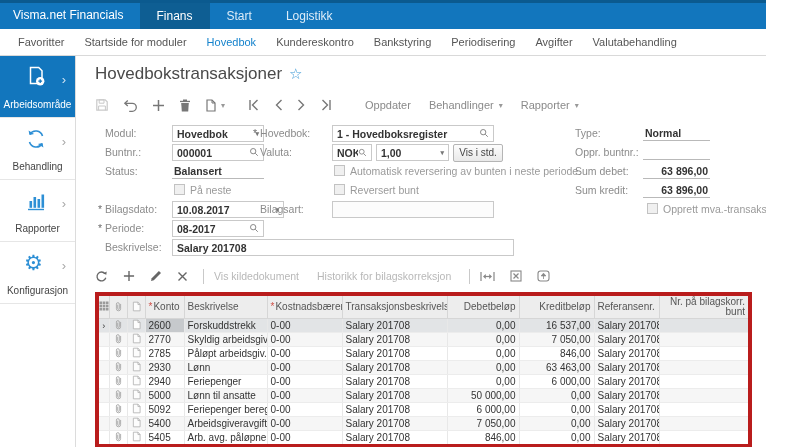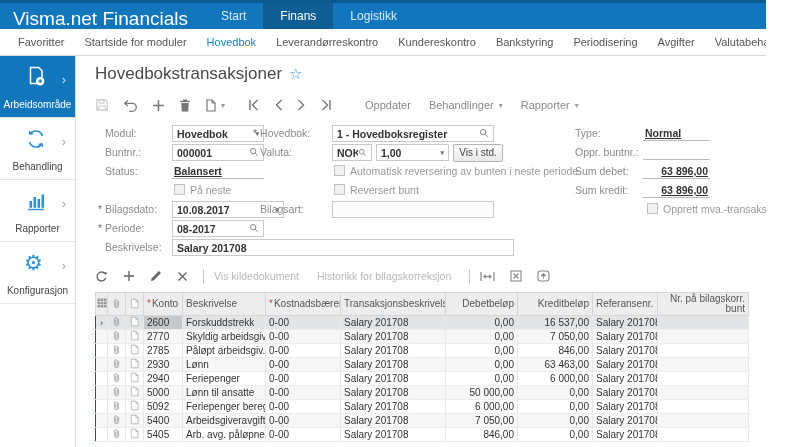--- a/index.html
+++ b/index.html
@@ -2,21 +2,21 @@
 <html><head>
 <meta charset="utf-8">
 <style>
   * { box-sizing: border-box; margin: 0; padding: 0; }
   html,body { width: 789px; height: 447px; }
   body { position: relative; background: #fff; font-family: "Liberation Sans", sans-serif; color: #333; overflow: hidden; }
 
   
   .topstrip { position:absolute; left:0; top:0; width:789px; height:3px; background:#0b5a8f; }
   .topbar { position:absolute; left:0; top:3px; width:766px; height:26px; background:#1276bd; display:flex; align-items:stretch; }
-  .brand { color:#fff; font-size:19px; padding:5px 16px 0 13px; white-space:nowrap; }
+  .brand { color:#fff; font-size:12px; padding:5px 16px 0 13px; white-space:nowrap; }
   .toptabs { display:flex; }
   .toptab { color:#dcecf8; font-size:12px; padding:6px 17px 0; white-space:nowrap; }
   .toptab.active { background:#0e5e93; color:#fff; }
 
   
   .menubar { position:absolute; left:0; top:29px; width:766px; height:27px; background:#fff; border-bottom:1px solid #d9d9d9; display:flex; align-items:center; padding-left:8px; }
   .menuitem { font-size:11px; color:#555; padding:0 10px; white-space:nowrap; }
   .menuitem.active { color:#1482cc; }
 
   
@@ -43,65 +43,64 @@
   .ttext { margin-left:18px; font-size:11px; color:#8a8a8a; display:flex; align-items:center; white-space:nowrap; }
   .dda { font-size:8px; color:#999; margin-left:5px; }
 
   
   .form { position:absolute; left:0; top:64px; width:690px; height:142px; }
   .flabel { position:absolute; font-size:10.5px; color:#8b8b8b; height:15px; line-height:15px; white-space:nowrap; }
   .req { color:#6e6e6e; margin-right:3px; }
   .fld { position:absolute; height:17px; border:1px solid #c9c9c9; background:#fff; font-size:10.5px; font-weight:bold; color:#333; padding:1px 4px; display:flex; align-items:center; }
   .fld .val { flex:1; white-space:nowrap; overflow:hidden; }
   .fld .dd { font-size:7px; color:#777; margin-left:3px; }
-  .fro { position:absolute; height:16px; border-bottom:1px solid #b9b9b9; font-size:10.5px; font-weight:bold; color:#333; padding:1px 2px; line-height:14px; white-space:nowrap;text-decoration:underline; }
+  .fro { position:absolute; height:16px; border-bottom:1px solid #b9b9b9; font-size:10.5px; font-weight:bold; color:#333; padding:1px 2px; line-height:14px; white-space:nowrap; }
   .fro.num { text-align:right; }
   .cb { position:absolute; display:flex; align-items:flex-start; }
   .cbbox { width:11px; height:11px; border:1px solid #c2c2c2; background:#f0f0f0; margin-right:5px; flex:none; }
   .cblabel { font-size:10.5px; color:#9a9a9a; white-space:nowrap; }
   .btn { position:absolute; height:18px; border:1px solid #b5b5b5; border-radius:2px; background:linear-gradient(#fdfdfd,#e9e9e9); font-size:10px; color:#444; text-align:center; line-height:16px; }
 
   
   .gridbar { position:absolute; left:19px; top:208px; height:24px; display:flex; align-items:center; }
   .gicon { color:#666; margin-right:15px; display:flex; align-items:center; }
   .gsep { width:1px; height:15px; background:#c9c9c9; margin:0 10px 0 0; }
   .glink { font-size:10.5px; color:#b8b8b8; margin-right:18px; white-space:nowrap; }
 
   
-  .grid { position:absolute; left:19px; top:236px; width:653px; border-collapse:collapse; table-layout:fixed; font-size:10px; border:1px solid #b91c1c; }
+  .grid { position:absolute; left:19px; top:236px; width:653px; border-collapse:collapse; table-layout:fixed; font-size:10px; border:4px solid #b91c1c; }
   .grid th { background:#ededed; border:1px solid #d6d6d6; font-weight:normal; color:#555; padding:1px 3px; height:21px; vertical-align:middle; text-align:left; overflow:hidden; line-height:10px; }
   .grid th.num { text-align:right; }
   .grid td { border-right:1px solid #e8e8e8; border-bottom:1px solid #ececec; padding:0 3px; height:13px; color:#333; overflow:hidden; white-space:nowrap; background:#fff; }
   .grid td.num { text-align:right; }
   .grid td.icell, .grid th.icell { text-align:center; padding:0; }
   .grid tr.alt td { background:#f6f6f6;margin-left:41px; }
   .grid tr.selected td { background:#e2e4e6; }
   .grid tr.selected td.kcell { background:#c6c9cc; }
   .gut { font-size:9px; color:#444; }
   .hreq { color:#cf5148; margin-right:1px; }
   .rightedge { position:absolute; left:766px; top:0; width:23px; height:447px; background:#fff; }
 </style>
 </head>
 <body>
 
 <div class="topstrip"></div>
 <div class="topbar">
   <div class="brand">Visma.net Financials</div>
   <div class="toptabs">
+      <div class="toptab active">Finans</div>
       <div class="toptab">Start</div>
-      <div class="toptab active">Finans</div>
       <div class="toptab">Logistikk</div>
     </div>
 </div>
 
 <div class="menubar">
     <div class="menuitem">Favoritter</div>
     <div class="menuitem">Startside for moduler</div>
     <div class="menuitem active">Hovedbok</div>
-    <div class="menuitem">Leverandørreskontro</div>
     <div class="menuitem">Kundereskontro</div>
     <div class="menuitem">Bankstyring</div>
     <div class="menuitem">Periodisering</div>
     <div class="menuitem">Avgifter</div>
     <div class="menuitem">Valutabehandling</div>
   </div>
 
 <div class="sidebar">
     <div class="sbitem active">
       <span class="sbicon"><svg width="24" height="24" viewBox="0 0 24 24">

